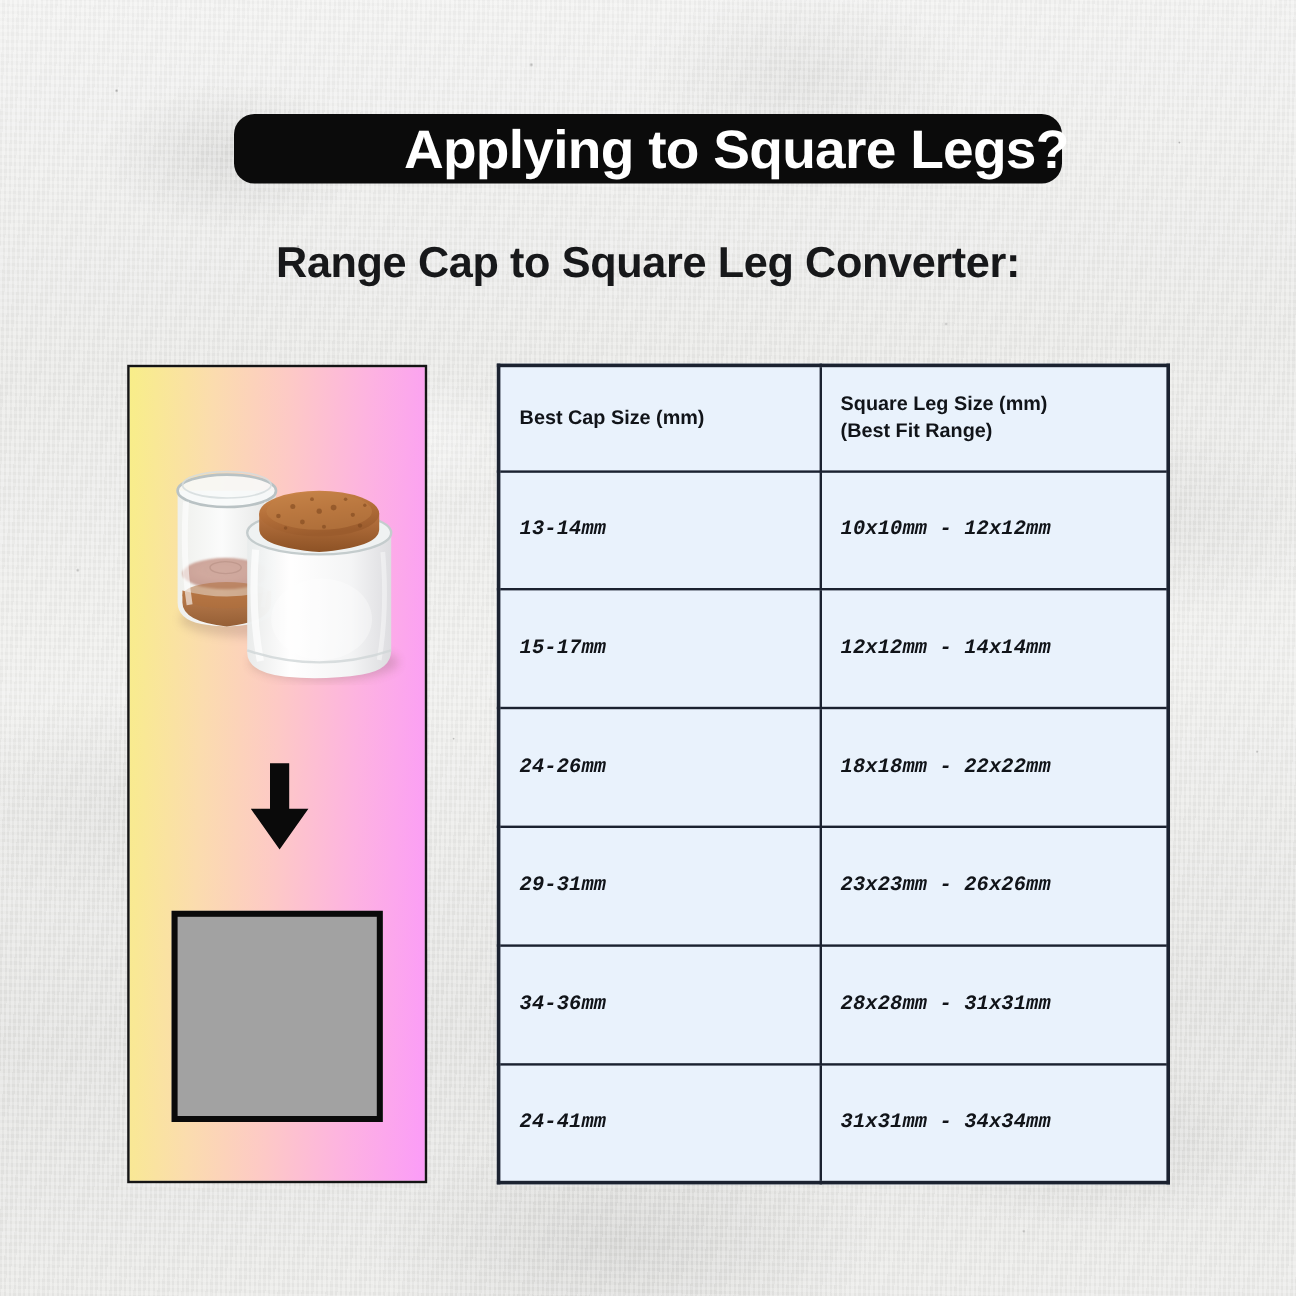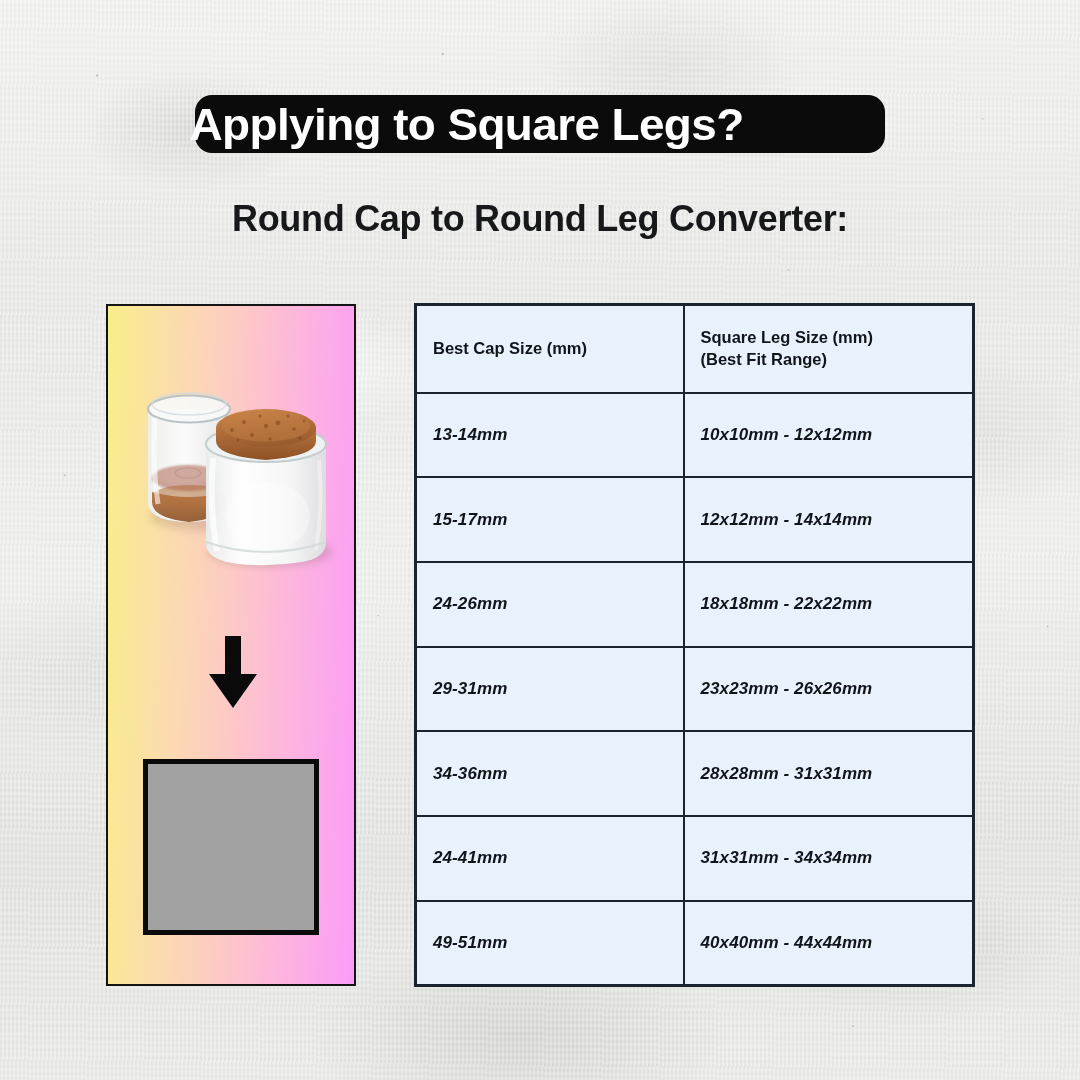--- a/index.html
+++ b/index.html
@@ -48,21 +48,21 @@
       radial-gradient(circle 1.9px at 14% 82%, rgba(70,70,70,.34), transparent),
       radial-gradient(circle 1.2px at 44% 91%, rgba(70,70,70,.40), transparent),
       radial-gradient(circle 1.5px at 79% 95%, rgba(70,70,70,.30), transparent),
       radial-gradient(circle 1.4px at 88% 74%, rgba(70,70,70,.35), transparent);
   }
 
   
   #title-badge {
     position:absolute; left:195px; top:95px; width:690px; height:58px;
     background:#0b0b0b; border-radius:17px;
-    display:flex; align-items:center; justify-content:flex-start;
+    display:flex; align-items:center; justify-content:flex-end;
   }
   #title-text {
     color:#fff; font-size:45px; font-weight:bold;
     letter-spacing:-.6px; white-space:nowrap; line-height:1;
     transform:scaleX(1.02);
   }
 
   
   #subtitle {
     position:absolute; left:0; top:198px; width:1080px;
@@ -99,36 +99,36 @@
   #converter-table col.c1 { width:268px; }
   #converter-table col.c2 { width:290px; }
   #converter-table th, #converter-table td {
     border:2px solid #1b2230;
     background:#e9f2fc;
     padding:0 16px;
     text-align:left; vertical-align:middle;
     color:#111419;
   }
   #converter-table thead th { height:88px; font-size:16.5px; font-weight:bold; line-height:1.32; }
-  #converter-table tbody td { height:42px; font-size:17px; font-weight:bold; font-style:italic; letter-spacing:.1px; }
+  #converter-table tbody td { height:42px; font-size:17px; font-weight:bold; font-style:italic; letter-spacing:.1px;font-family:Liberation Mono, monospace; }
   .hdr-line { display:block; }
 </style>
 </head>
 <body>
 
 <div id="bg-texture">
   <div id="bg-grain"></div>
   <div id="bg-specks"></div>
 </div>
 
 <div id="title-badge">
   <span id="title-text">Applying to Square Legs?</span>
 </div>
 
-<div id="subtitle">Round Cap to Round Leg Converter:</div>
+<div id="subtitle">Range Cap to Square Leg Converter:</div>
 
 <div id="visual-panel">
 
   <svg id="jars-illustration" viewBox="0 0 230 215">
     <defs>
       <linearGradient id="glassBack" x1="0" y1="0" x2="1" y2="0">
         <stop offset="0%" stop-color="#eef0ef" stop-opacity=".96"></stop>
         <stop offset="45%" stop-color="#fbfcfc" stop-opacity=".99"></stop>
         <stop offset="100%" stop-color="#e2e5e5" stop-opacity=".95"></stop>
       </linearGradient>
@@ -253,18 +253,14 @@
       <td>23x23mm - 26x26mm</td>
     </tr>
     <tr>
       <td>34-36mm</td>
       <td>28x28mm - 31x31mm</td>
     </tr>
     <tr>
       <td>24-41mm</td>
       <td>31x31mm - 34x34mm</td>
     </tr>
-    <tr>
-      <td>49-51mm</td>
-      <td>40x40mm - 44x44mm</td>
-    </tr>
   </tbody>
 </table>
 
 </body></html>

